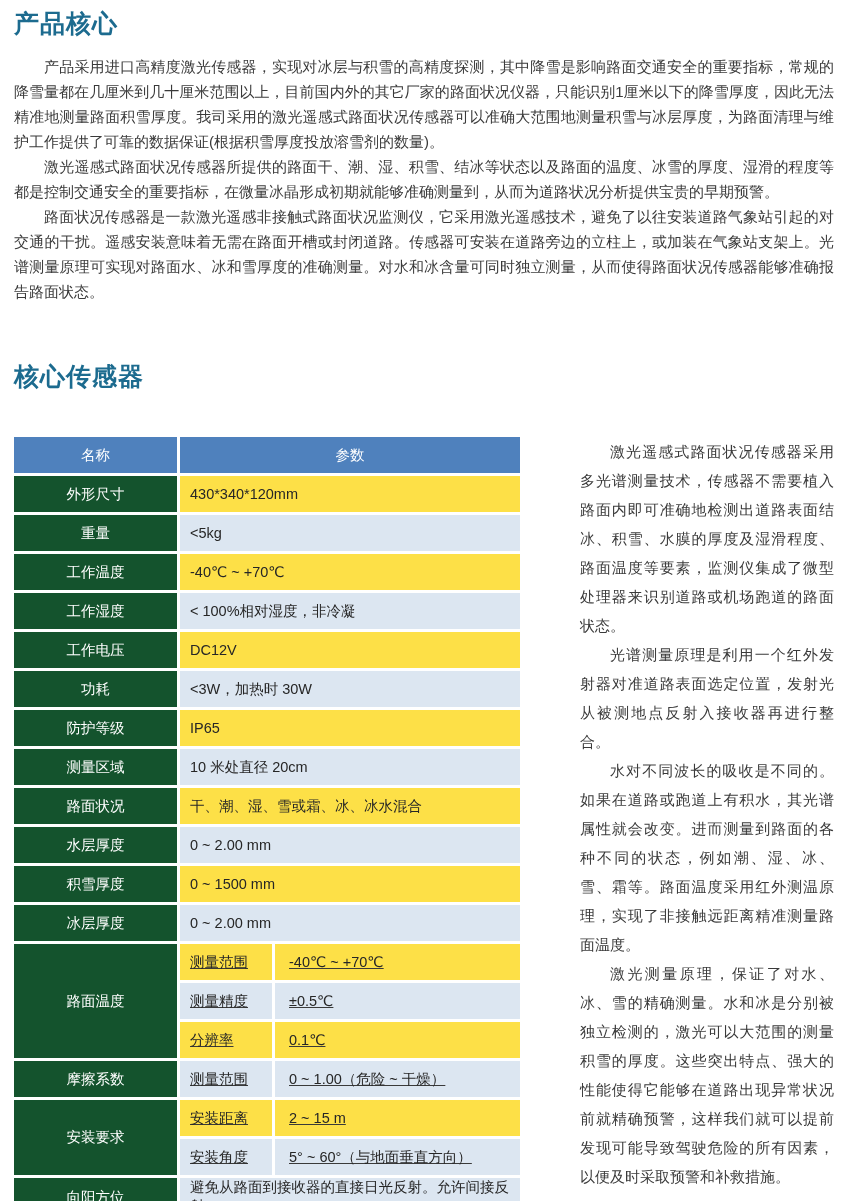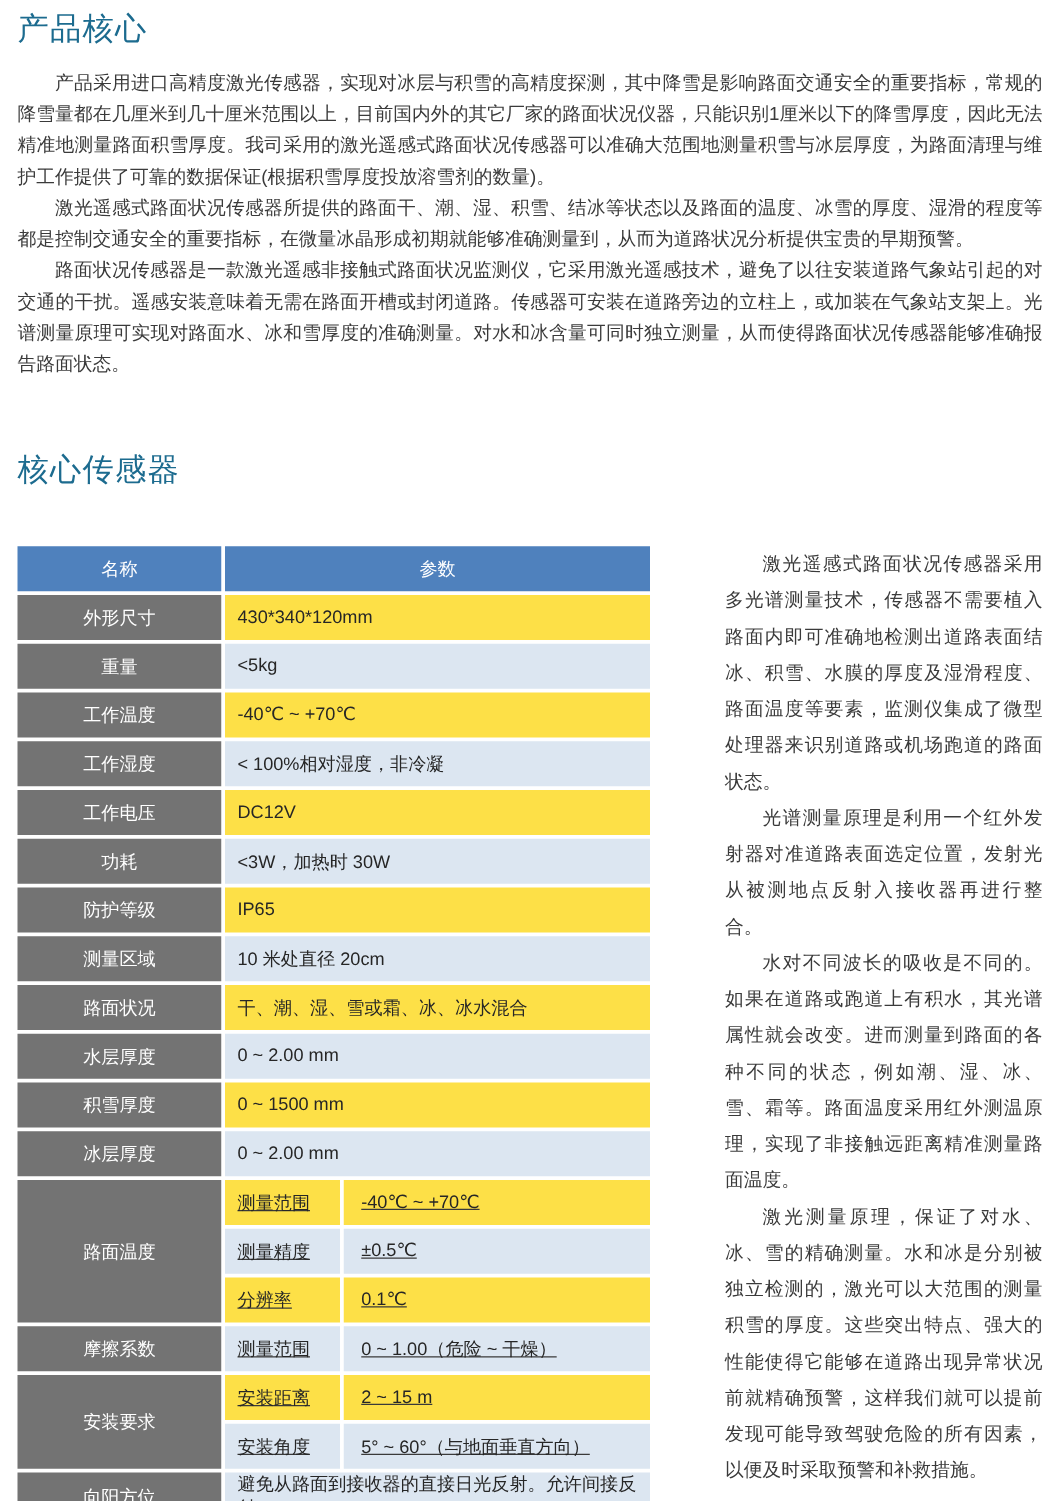--- a/index.html
+++ b/index.html
@@ -6,21 +6,21 @@
   body {
     width: 850px;
     font-family: "Liberation Sans", "DejaVu Sans", sans-serif;
     color: #3a3a3a;
   }
   .page { padding: 8px 16px 18px 14px; box-sizing: border-box; }
 
   .section-title {
     font-size: 25px;
     line-height: 30px;
-    font-weight: 400;
+    font-weight: 700;
     color: #1c6b8f;
     margin: 0;
     letter-spacing: 1px;
   }
   .intro { margin-top: 16px; }
   .intro p {
     margin: 0;
     font-size: 15px;
     line-height: 25px;
     text-align: justify;
@@ -45,21 +45,21 @@
     color: #ffffff;
     display: flex;
     align-items: center;
     justify-content: center;
   }
   .hdr-name { width: 163px; flex-shrink: 0; }
   .hdr-param { flex: 1; }
   .lab {
     width: 163px;
     flex-shrink: 0;
-    background: #737373;
+    background: #14532d;
     color: #ffffff;
     display: flex;
     align-items: center;
     justify-content: center;
     text-align: center;
     padding: 0 4px;
     box-sizing: border-box;
   }
   .val {
     flex: 1;

